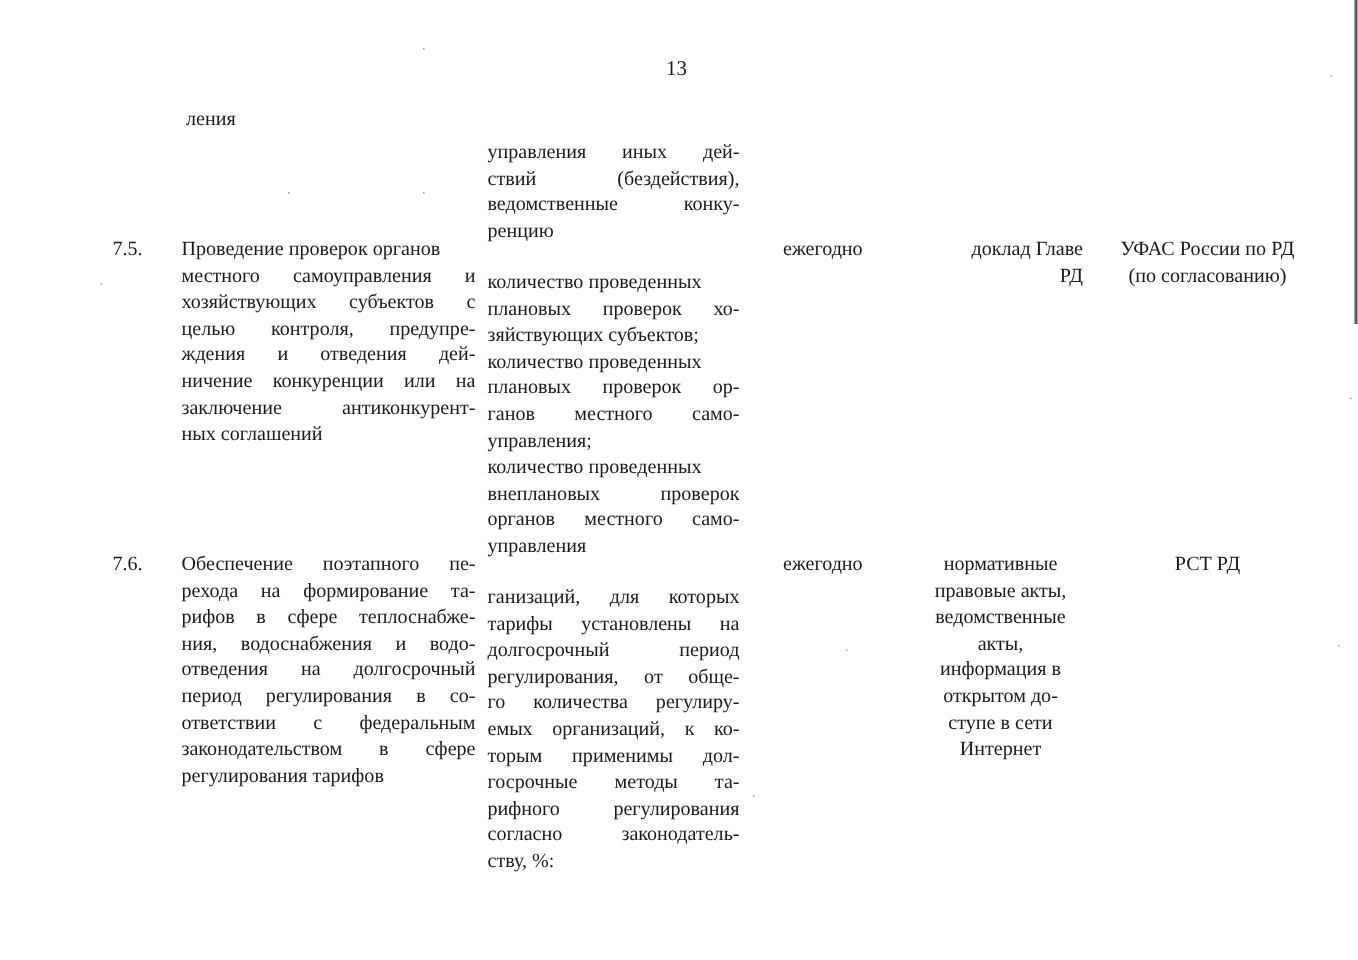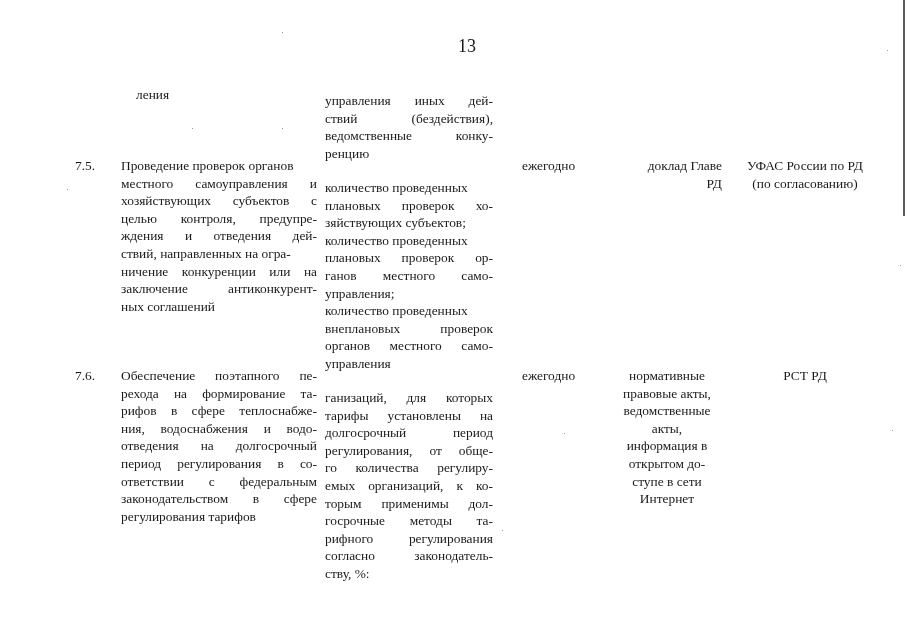--- a/index.html
+++ b/index.html
@@ -12,23 +12,23 @@
       height: 640px;
       position: relative;
       overflow: hidden;
       font-family: "Liberation Serif", "DejaVu Serif", serif;
       color: #1a1a1a;
       font-size: 13.4px;
       line-height: 17.6px;
     }
     .page-number {
       position: absolute;
-      left: 458px;
+      left: 444px;
       top: 38px;
-      font-size: 18px;
+      font-size: 14px;
     }
     .edge-line {
       position: absolute;
       left: 903px;
       top: 0;
       width: 2px;
       height: 216px;
       background: #5a5a5a;
     }
     .cell {
@@ -56,39 +56,38 @@
       height: 1px;
       background: #9a9a9a;
     }
   </style>
 </head>
 <body>
 
 <div class="page-number">13</div>
 <div class="edge-line"></div>
 
-<div class="cell c-desc" style="left:136px; top:70px;margin-top:16px;">
+<div class="cell c-desc" style="left:124px; top:70px;">
   <span class="line">ления</span>
 </div>
 <div class="cell c-ind" style="left:325px; top:70px;">
   <span class="j">управления иных дей-</span>
   <span class="j">ствий (бездействия),</span>
   <span class="j">ведомственные конку-</span>
   <span class="line">ренцию</span>
 </div>
 
 <div>
   <div class="cell num" style="left:75px; top:157px;">7.5.</div>
   <div class="cell c-desc" style="left:121px; top:157px;">
     <span class="line">Проведение проверок органов</span>
     <span class="j">местного самоуправления и</span>
     <span class="j">хозяйствующих субъектов с</span>
     <span class="j">целью контроля, предупре-</span>
     <span class="j">ждения и отведения дей-</span>
-    <span class="line">ствий, направленных на огра-</span>
     <span class="j">ничение конкуренции или на</span>
     <span class="j">заключение антиконкурент-</span>
     <span class="line">ных соглашений</span>
   </div>
   <div class="cell c-ind" style="left:325px; top:157px;">
     <span class="line">количество проведенных</span>
     <span class="j">плановых проверок хо-</span>
     <span class="line">зяйствующих субъектов;</span>
     <span class="line">количество проведенных</span>
     <span class="j">плановых проверок ор-</span>

